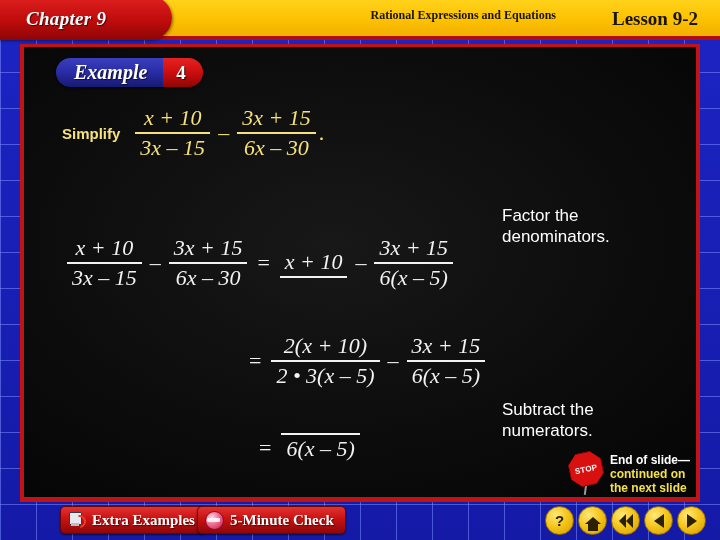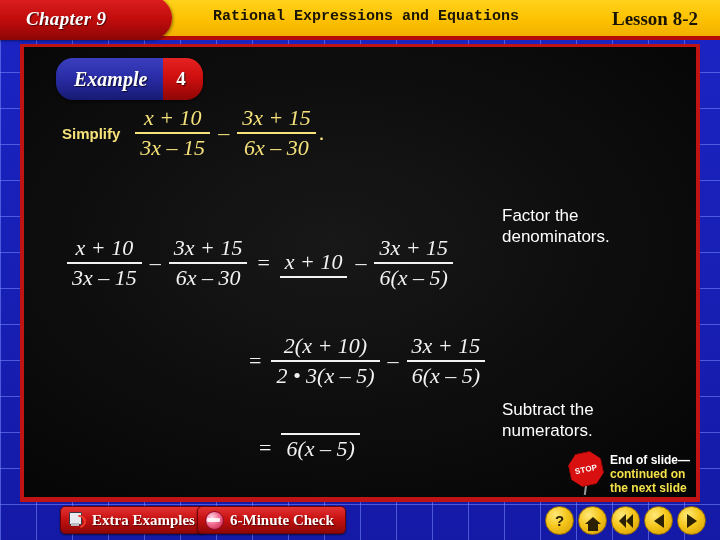--- a/index.html
+++ b/index.html
@@ -66,24 +66,24 @@
     font-size: 19px;
     color: #ffffff;
     letter-spacing: .3px;
     text-shadow: 1px 1px 1px rgba(0,0,0,.6);
     z-index: 9;
   }
   .header-title {
     position: absolute;
     left: 176px; top: 8px;
     width: 380px;
-    text-align: center;
-    font-family: Liberation Mono, monospace;
-    font-weight: bold;
-    font-size: 15px;
+    text-align: right;
+    font-family: Liberation Serif, serif;
+    font-weight: bold;
+    font-size: 12px;
     color: #1a1405;
     z-index: 9;
   }
   .lesson-label {
     position: absolute;
     right: 22px; top: 8px;
     font-family: "Liberation Serif", serif;
     font-weight: bold;
     font-size: 19px;
     color: #1a1405;
@@ -105,21 +105,21 @@
     background:
       radial-gradient(ellipse 520px 330px at 46% 44%, #181818 0%, #0d0d0d 55%, #050505 100%);
     overflow: hidden;
     z-index: 5;
   }
 
   
   .example-badge {
     position: absolute;
     left: 32px; top: 11px;
-    height: 42px;
+    height: 29px;
     display: flex;
     align-items: stretch;
     border-radius: 17px;
     overflow: hidden;
     box-shadow: 0 1px 3px rgba(0,0,0,.8);
   }
   .badge-left {
     background: linear-gradient(to bottom, #3b3fbe 0%, #2a2da8 45%, #171a72 100%);
     padding: 0 16px 0 18px;
     display: flex; align-items: center;
@@ -402,21 +402,21 @@
 
 <div id="slide">
 
   <div class="frame-grid"></div>
 
   <div class="header-bar"></div>
   <div class="header-underline"></div>
   <div class="chapter-tab"></div>
   <div class="chapter-label">Chapter 9</div>
   <div class="header-title">Rational Expressions and Equations</div>
-  <div class="lesson-label">Lesson 8-2</div>
+  <div class="lesson-label">Lesson 9-2</div>
 
   <div class="content-border"></div>
   <div class="content-panel">
 
     <div class="example-badge">
       <div class="badge-left">
         <span>Example</span>
       </div>
       <div class="badge-right">
         <span>4</span>
@@ -512,21 +512,21 @@
         <span class="screen"></span>
           <span class="base"></span>
           <span class="swoosh"></span>
       </span>
       <span class="lbl">Extra Examples</span>
     </div>
     <div class="action-btn" id="btn-check">
       <span class="icon-clock">
           <span class="band"></span>
         </span>
-      <span class="lbl">6-Minute Check</span>
+      <span class="lbl">5-Minute Check</span>
     </div>
 
     <div class="navwrap">
       <div class="navbtn">
         <span class="glyph">?</span>
       </div>
       <div class="navbtn">
         <span class="home"></span>
       </div>
       <div class="navbtn">

